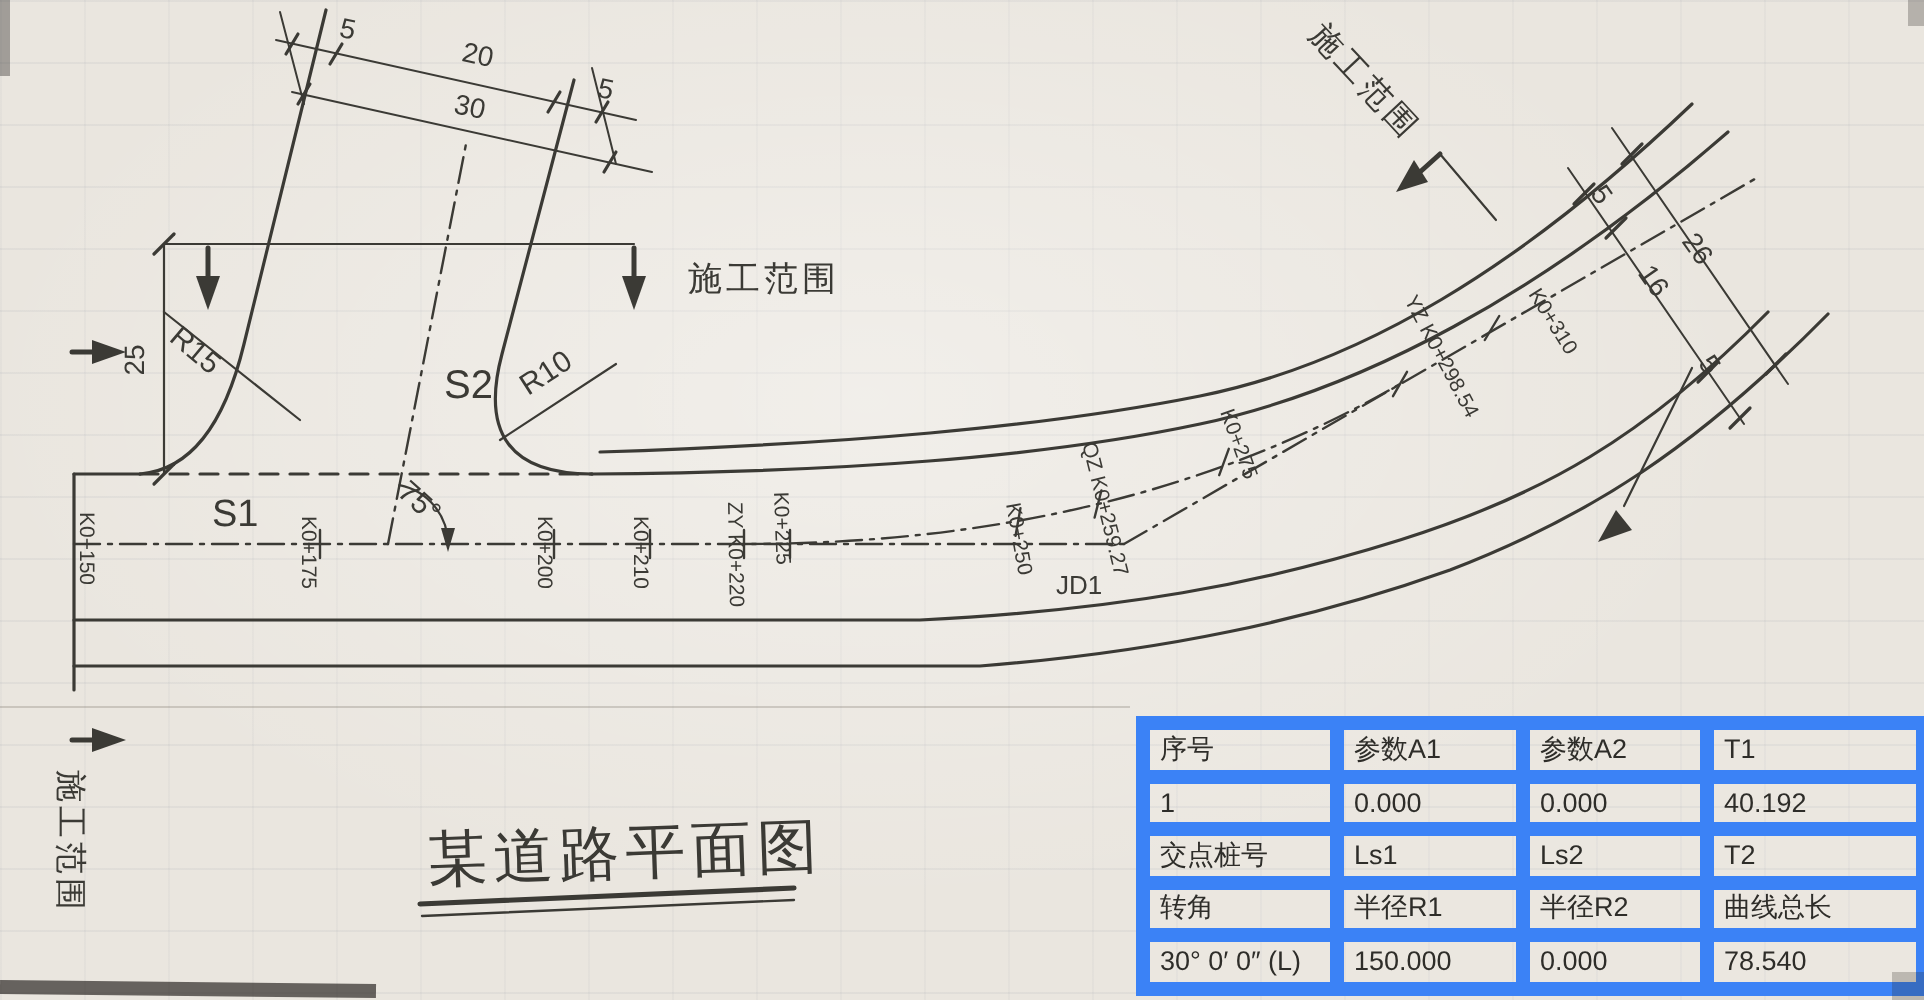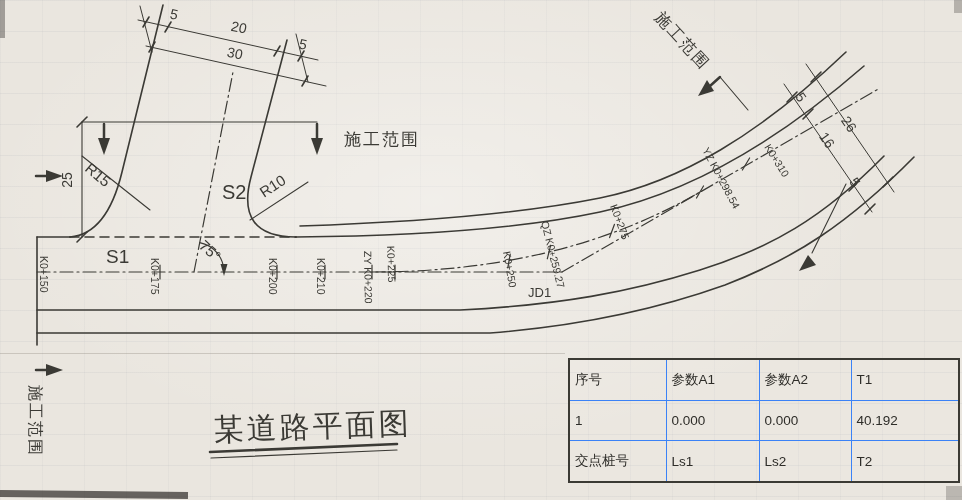--- a/index.html
+++ b/index.html
@@ -14,21 +14,21 @@
     color:#2f2e2a;
   }
   svg text{fill:#3b3a35;}
   .plan{position:absolute;left:0;top:0;}
   .param-table{
     position:absolute;left:568px;top:358px;width:390px;height:125px;
     border-collapse:collapse;table-layout:fixed;
     font-size:13.5px;color:#2e2d29;background:rgba(255,255,255,0.06);
   }
   .param-table td{
-    border:1px solid #3b82f6;height:19.5px;padding:0 0 0 5px;
+    border:7px solid #3b82f6;height:19.5px;padding:0 0 0 5px;
     vertical-align:middle;white-space:nowrap;overflow:hidden;
   }
   .param-table{border:2px solid #3b3a34;}
   .artifact{position:absolute;background:rgba(45,42,38,0.7);}
   .crease{position:absolute;left:0;top:353px;width:565px;height:1px;background:rgba(120,113,102,0.28);}
 </style>
 </head>
 <body>
 
 <svg class="plan" width="962" height="500" viewBox="0 0 962 500">
@@ -196,20 +196,32 @@
       <td>0.000</td>
       <td>0.000</td>
       <td>40.192</td>
     </tr>
     <tr>
       <td>交点桩号</td>
       <td>Ls1</td>
       <td>Ls2</td>
       <td>T2</td>
     </tr>
+    <tr>
+      <td>转角</td>
+      <td>半径R1</td>
+      <td>半径R2</td>
+      <td>曲线总长</td>
+    </tr>
+    <tr>
+      <td>30° 0′ 0″ (L)</td>
+      <td>150.000</td>
+      <td>0.000</td>
+      <td>78.540</td>
+    </tr>
   </tbody>
 </table>
 
 <div class="crease"></div>
 <div class="artifact" style="left:0;top:491px;width:188px;height:7px;transform:rotate(0.6deg);"></div>
 <div class="artifact" style="left:0;top:0;width:5px;height:38px;opacity:0.55;"></div>
 <div class="artifact" style="left:954px;top:0;width:8px;height:13px;opacity:0.4;"></div>
 <div class="artifact" style="left:946px;top:486px;width:16px;height:14px;opacity:0.35;"></div>
 
 </body></html>

